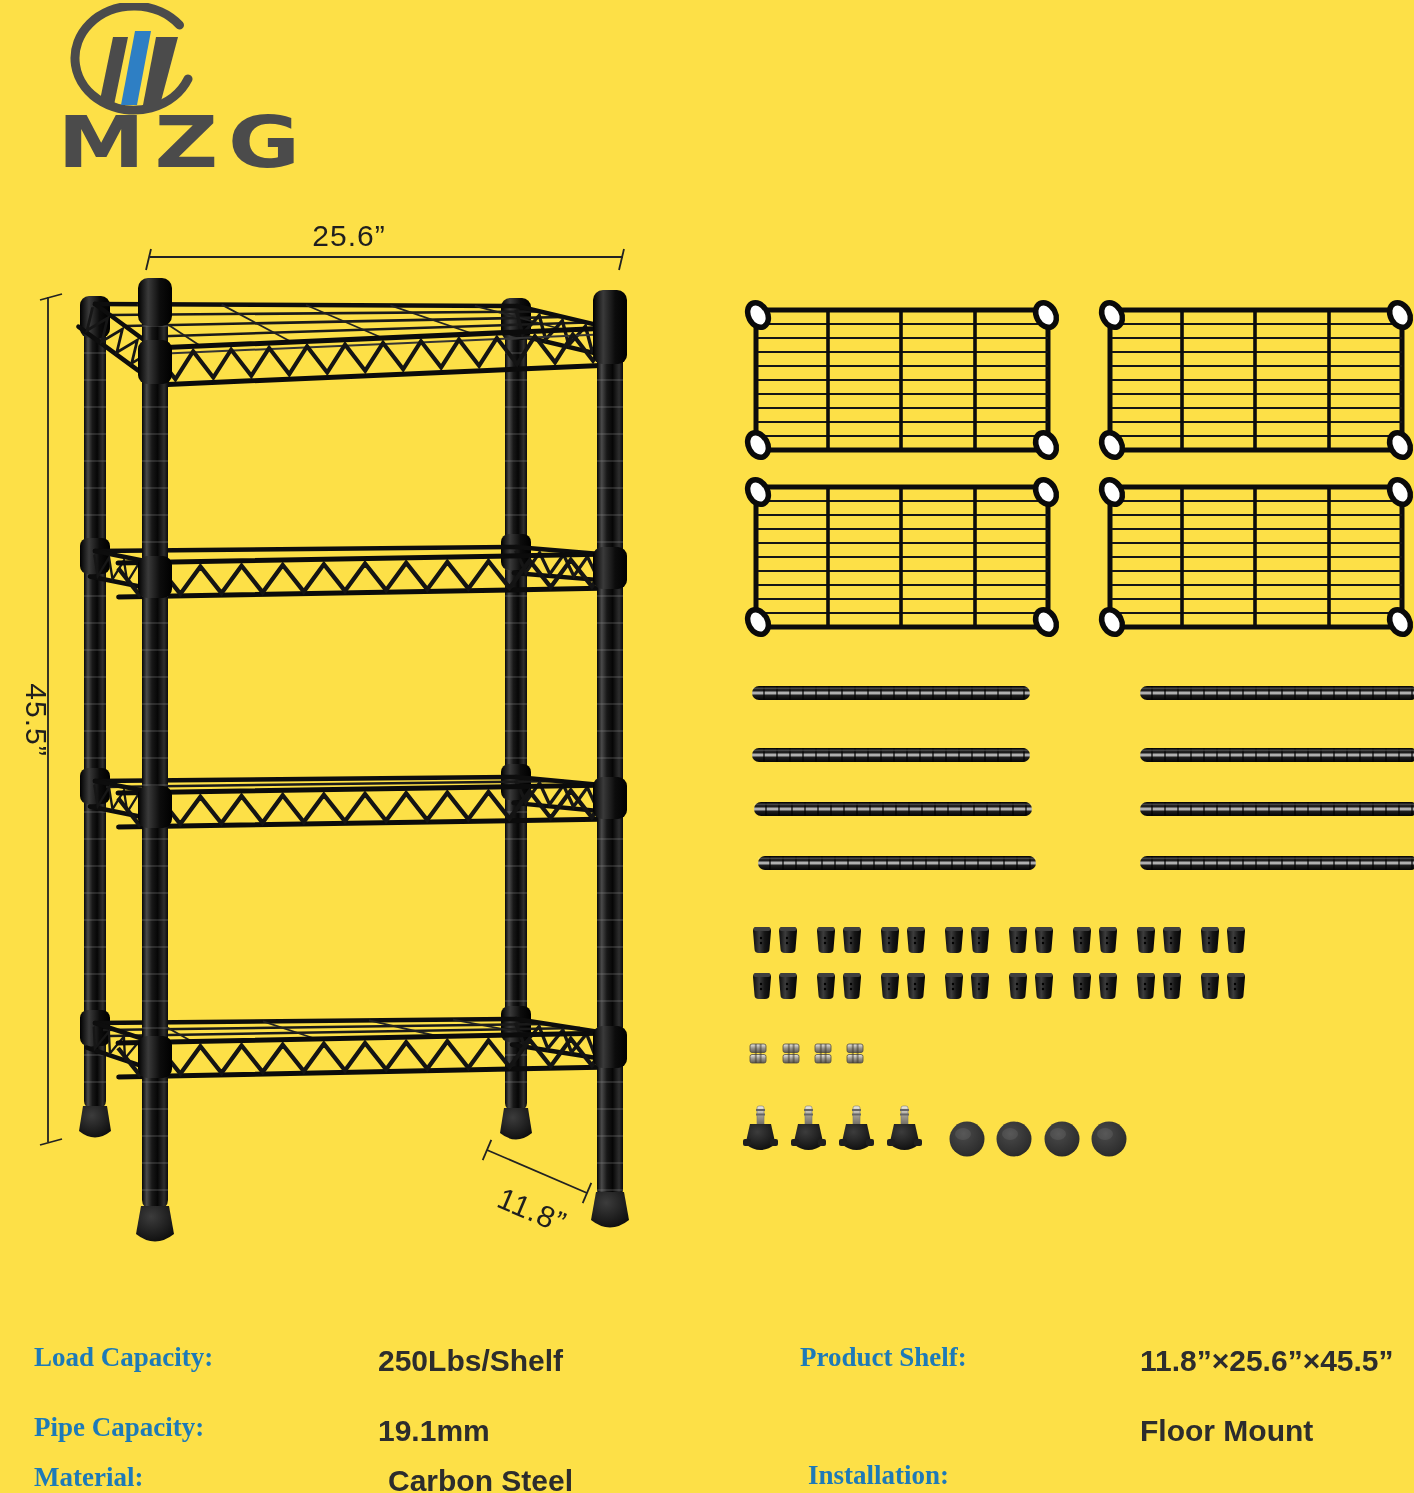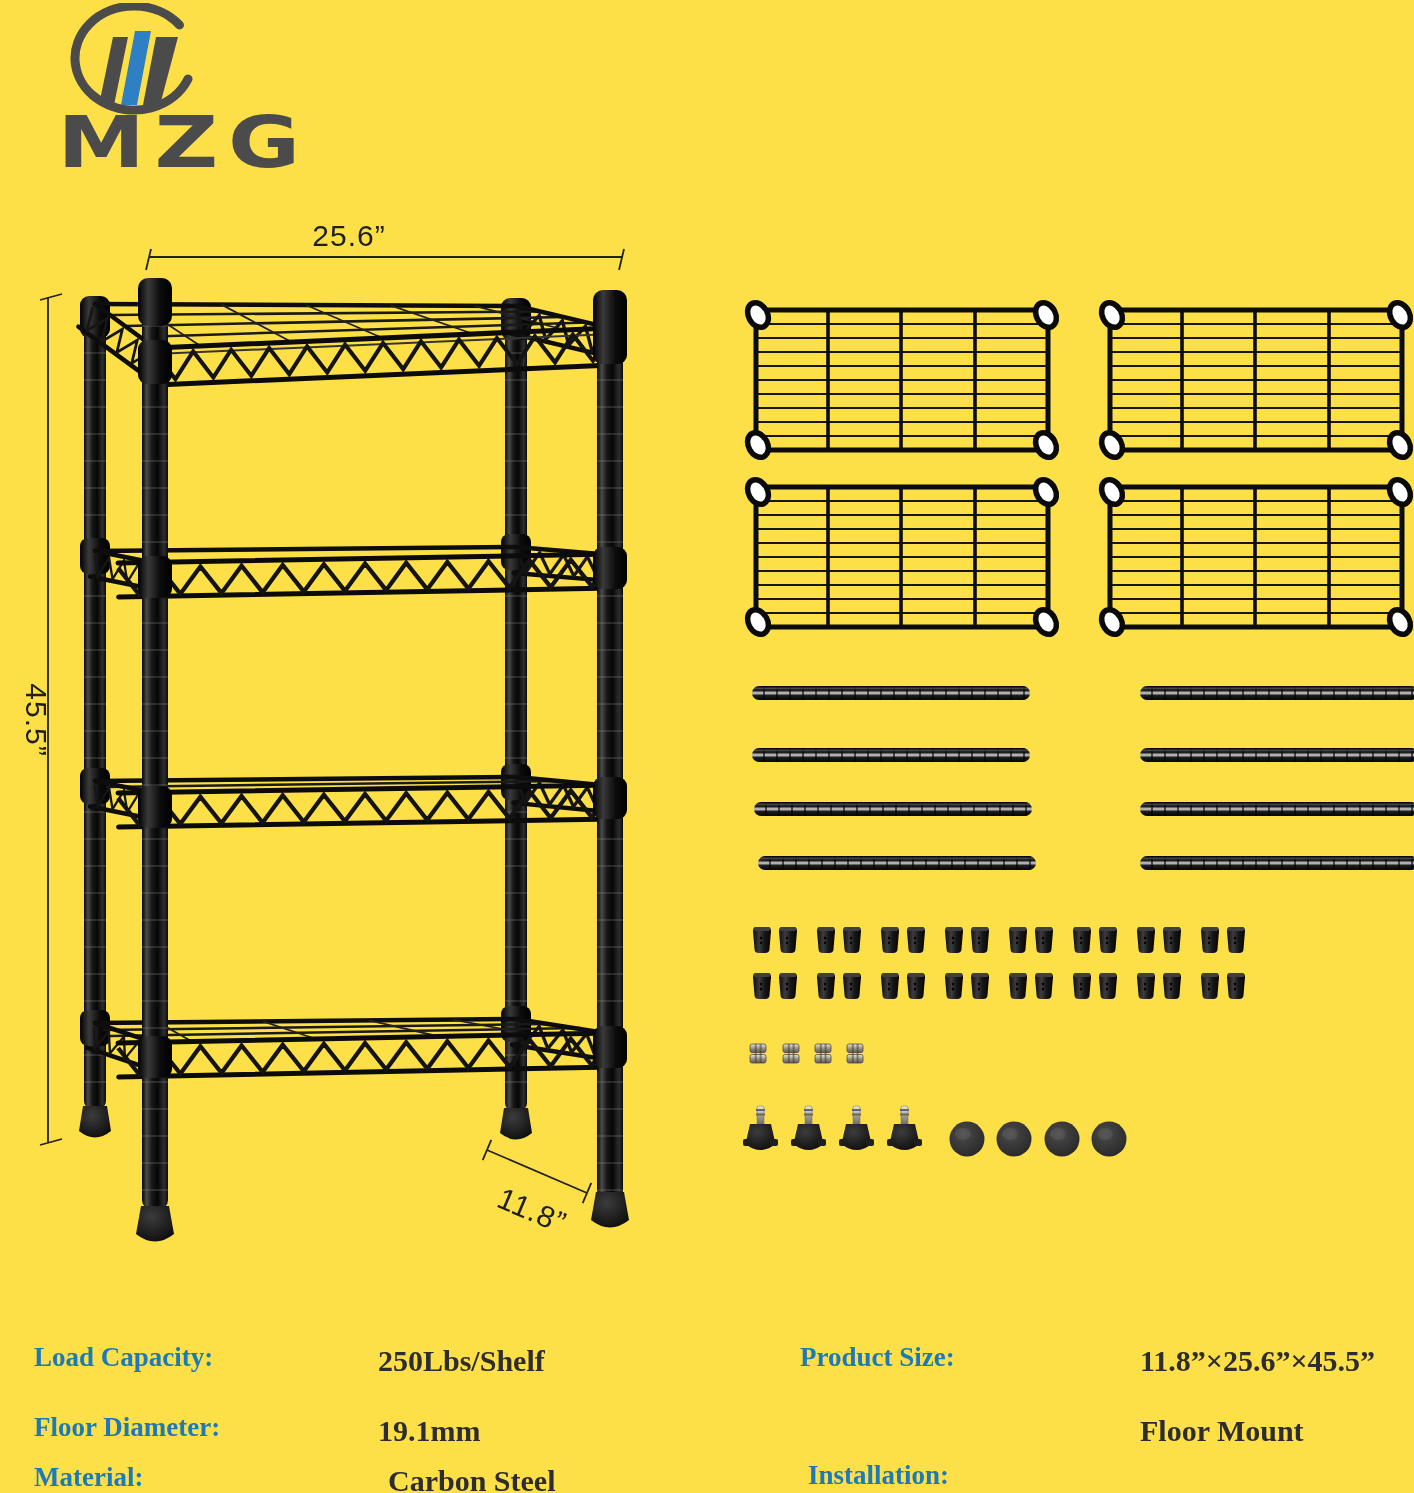--- a/index.html
+++ b/index.html
@@ -13,21 +13,21 @@
   .backrail{stroke:#0d0d0d;stroke-width:4.5;stroke-linecap:round;fill:none;}
   .zig{stroke:#141414;stroke-width:4.2;fill:none;}
   .zigS{stroke:#161616;stroke-width:3.4;fill:none;}
   .deck{stroke:#1a1a1a;stroke-width:2.6;fill:none;}
   .deckx{stroke:#222;stroke-width:1.8;fill:none;}
   .dimline{stroke:#222;stroke-width:1.8;fill:none;}
   .dimtext{font-family:"Liberation Sans",sans-serif;font-size:30px;fill:#1f1f1f;letter-spacing:1px;}
   
   .specrow{position:absolute;white-space:nowrap;}
   .speclabel{font-family:"Liberation Serif",serif;font-weight:bold;font-size:27px;color:#1d7ab8;}
-  .specvalue{font-family:Liberation Serif, serif;font-weight:bold;font-size:30px;color:#2d2d2d;}
+  .specvalue{font-family:Liberation Sans, sans-serif;font-weight:bold;font-size:30px;color:#2d2d2d;}
   .logotext{font-family:"DejaVu Sans",sans-serif;font-weight:bold;fill:#4b4b4b;letter-spacing:8px;}
 </style>
 </head>
 <body>
 
 <div id="canvas">
 
   <svg class="abs" style="left:55px;top:3px;" width="330" height="175" viewBox="0 0 330 175">
     <g>
       <path d="M124.5,22 A59,52 0 1 0 133,76" fill="none" stroke="#4b4b4b" stroke-width="9" stroke-linecap="round"></path>
@@ -389,35 +389,35 @@
   </svg>
 
   <div class="specrow" style="left:34px;top:1342px;">
     <span class="speclabel">Load Capacity:</span>
   </div>
   <div class="specrow" style="left:378px;top:1344px;">
     <span class="specvalue">250Lbs/Shelf</span>
   </div>
 
   <div class="specrow" style="left:34px;top:1412px;">
-    <span class="speclabel">Floor Diameter:</span>
+    <span class="speclabel">Pipe Capacity:</span>
   </div>
   <div class="specrow" style="left:378px;top:1414px;text-align:right;">
     <span class="specvalue">19.1mm</span>
   </div>
 
   <div class="specrow" style="left:34px;top:1462px;">
     <span class="speclabel">Material:</span>
   </div>
   <div class="specrow" style="left:388px;top:1464px;">
     <span class="specvalue">Carbon Steel</span>
   </div>
 
   <div class="specrow" style="left:800px;top:1342px;">
-    <span class="speclabel">Product Size:</span>
+    <span class="speclabel">Product Shelf:</span>
   </div>
   <div class="specrow" style="left:1140px;top:1344px;">
     <span class="specvalue">11.8”×25.6”×45.5”</span>
   </div>
 
   <div class="specrow" style="left:808px;top:1460px;">
     <span class="speclabel">Installation:</span>
   </div>
   <div class="specrow" style="left:1140px;top:1414px;">
     <span class="specvalue">Floor Mount</span>

